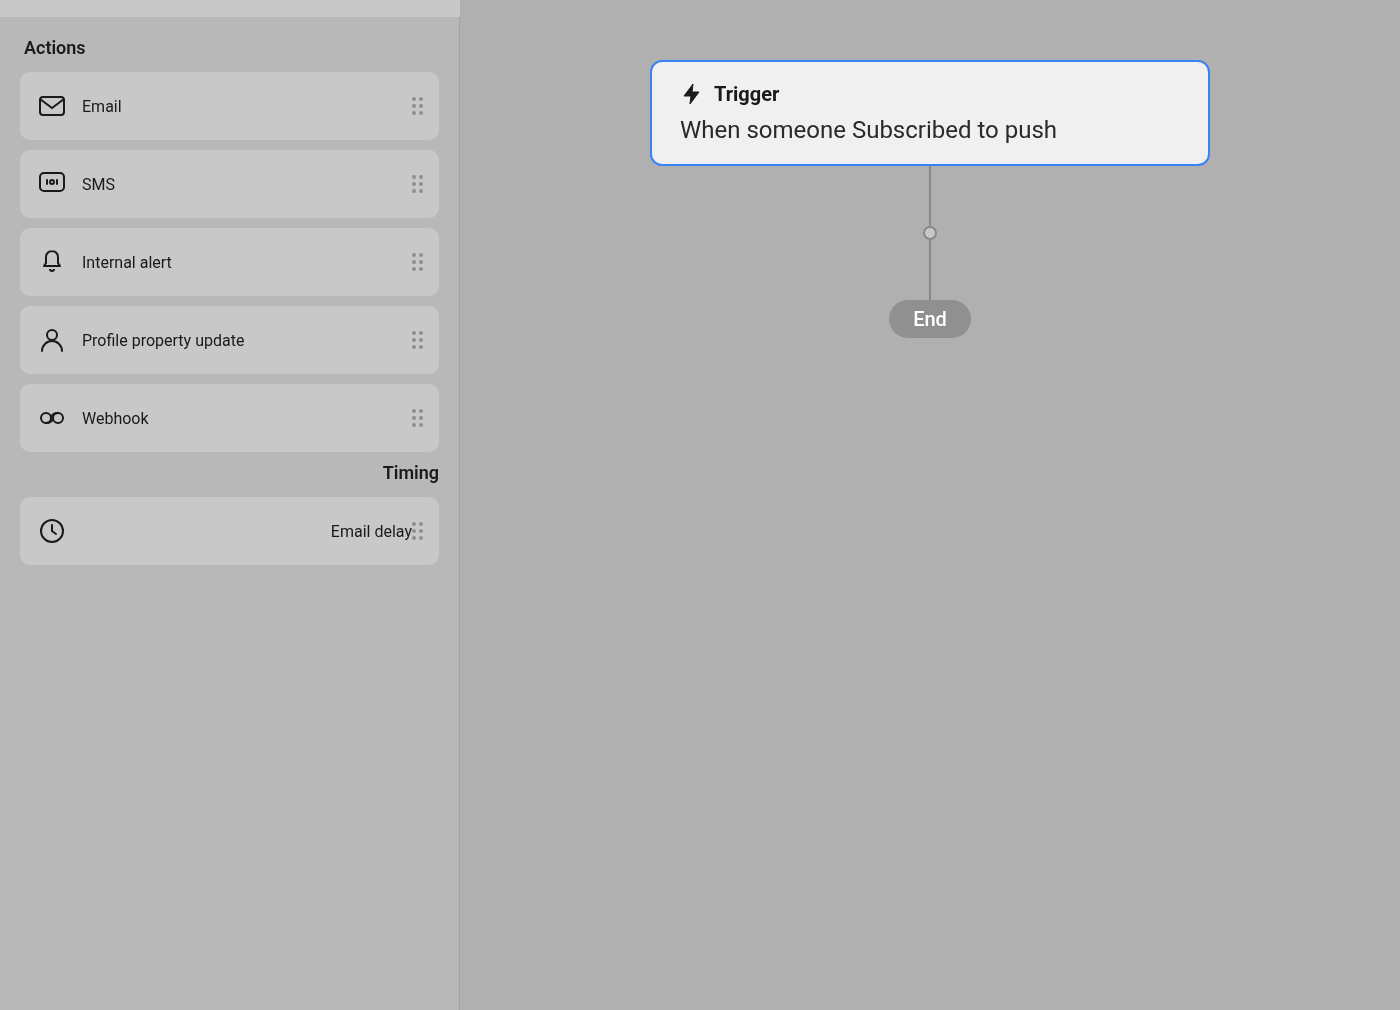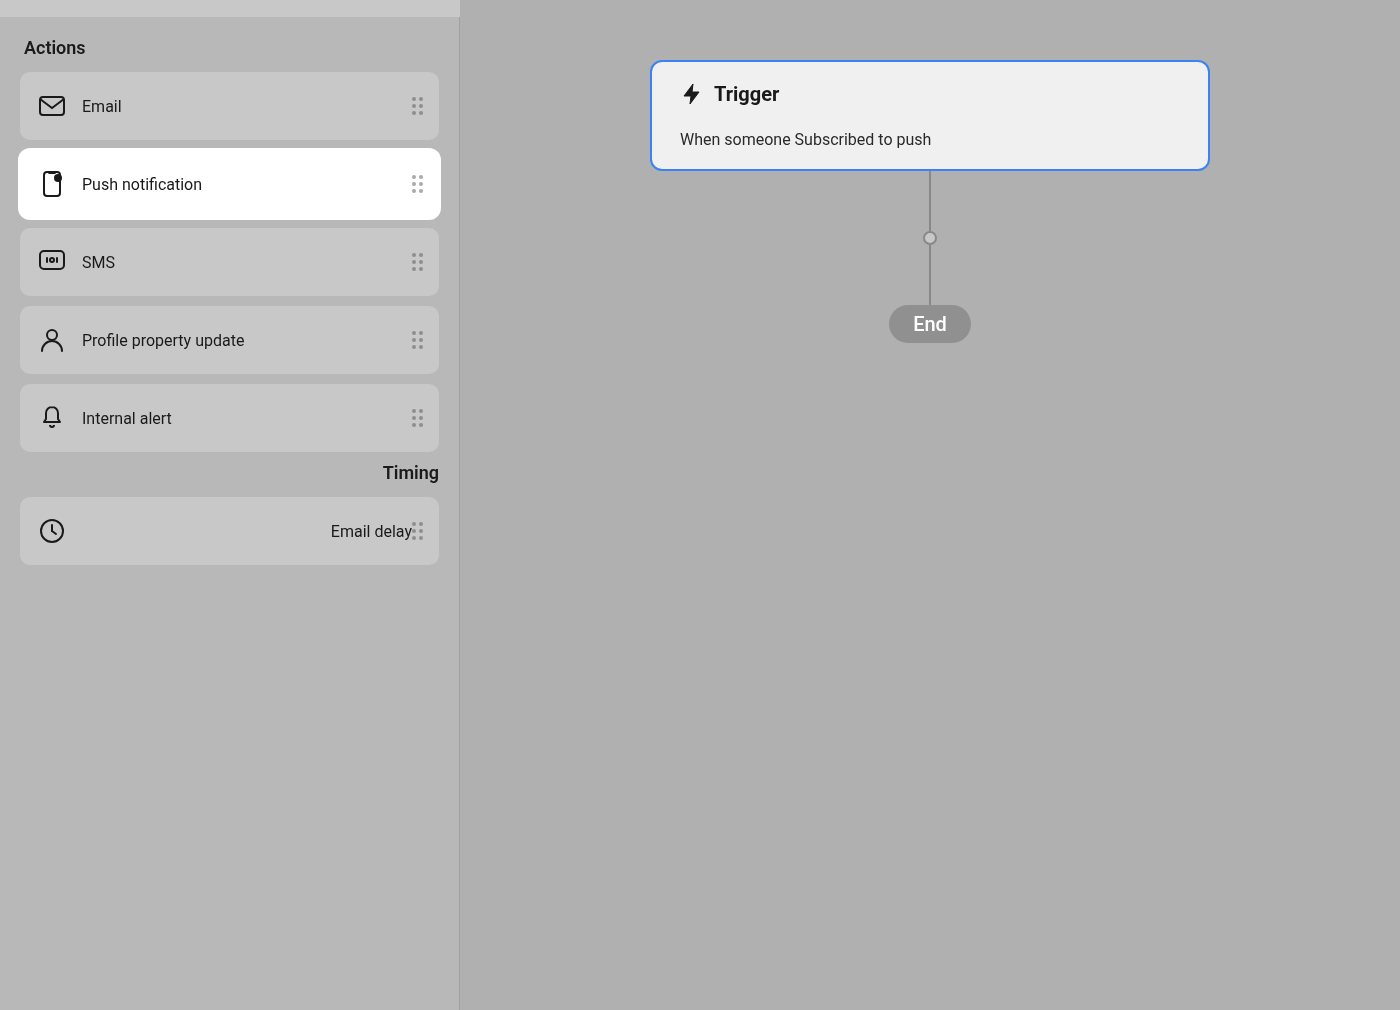--- a/index.html
+++ b/index.html
@@ -112,31 +112,31 @@
       border-radius: 12px;
       padding: 20px 28px;
       width: 560px;
       position: relative;
     }
 
     .trigger-header {
       display: flex;
       align-items: flex-end;
       gap: 10px;
-      margin-bottom: 24px;
+      margin-bottom: 10px;
     }
 
     .trigger-title {
       font-size: 20px;
       font-weight: 700;
       color: #1a1a1a;
     }
 
     .trigger-subtitle {
-      font-size: 16px;
+      font-size: 24px;
       color: #2a2a2a;
       font-weight: 400;
     }
 
     
     .connector {
       display: flex;
       flex-direction: column;
       align-items: center;
     }
@@ -195,41 +195,20 @@
     <div class="drag-handle">
       <div class="drag-dot"></div>
         <div class="drag-dot"></div>
       <div class="drag-dot"></div>
         <div class="drag-dot"></div>
       <div class="drag-dot"></div>
         <div class="drag-dot"></div>
     </div>
   </div>
 
-  <div class="action-item highlighted">
-    <div class="action-icon">
-      <svg width="26" height="26" viewBox="0 0 26 26" fill="none" xmlns="http://www.w3.org/2000/svg">
-
-        <rect x="5" y="1" width="16" height="24" rx="3" stroke="#1a1a1a" stroke-width="2" fill="none"></rect>
-
-        <rect x="9" y="0" width="8" height="3" rx="1.5" fill="#1a1a1a"></rect>
-
-        <circle cx="19" cy="7" r="4" fill="#1a1a1a"></circle>
-      </svg>
-    </div>
-    <span class="action-label">Push notification</span>
-    <div class="drag-handle">
-      <div class="drag-dot"></div>
-        <div class="drag-dot"></div>
-      <div class="drag-dot"></div>
-        <div class="drag-dot"></div>
-      <div class="drag-dot"></div>
-        <div class="drag-dot"></div>
-    </div>
-  </div>
 
   <div class="action-item">
     <div class="action-icon">
       <svg width="26" height="24" viewBox="0 0 26 24" fill="none" xmlns="http://www.w3.org/2000/svg">
         <rect x="1" y="1" width="24" height="18" rx="4" stroke="#1a1a1a" stroke-width="2" fill="none"></rect>
         <line x1="8" y1="8" x2="8" y2="12" stroke="#1a1a1a" stroke-width="2" stroke-linecap="round"></line>
         <circle cx="13" cy="10" r="2" stroke="#1a1a1a" stroke-width="2" fill="none"></circle>
         <line x1="18" y1="8" x2="18" y2="12" stroke="#1a1a1a" stroke-width="2" stroke-linecap="round"></line>
       </svg>
     </div>
@@ -240,53 +219,73 @@
       <div class="drag-dot"></div>
         <div class="drag-dot"></div>
       <div class="drag-dot"></div>
         <div class="drag-dot"></div>
     </div>
   </div>
 
   <div class="action-item">
     <div class="action-icon">
       <svg width="24" height="26" viewBox="0 0 24 26" fill="none" xmlns="http://www.w3.org/2000/svg">
+        <path d="M12 2C8.686 2 6 4.686 6 8v6l-2 3h16l-2-3V8c0-3.314-2.686-6-6-6z" stroke="#1a1a1a" stroke-width="2" fill="none" stroke-linejoin="round"></path>
+        <path d="M10 20c0 1.105.895 2 2 2s2-.895 2-2" stroke="#1a1a1a" stroke-width="2" fill="none"></path>
+      </svg>
+    </div>
+    <span class="action-label">Internal alert</span>
+    <div class="drag-handle">
+      <div class="drag-dot"></div>
+        <div class="drag-dot"></div>
+      <div class="drag-dot"></div>
+        <div class="drag-dot"></div>
+      <div class="drag-dot"></div>
+        <div class="drag-dot"></div>
+    </div>
+  </div>
+
+  <div class="action-item">
+    <div class="action-icon">
+      <svg width="24" height="26" viewBox="0 0 24 26" fill="none" xmlns="http://www.w3.org/2000/svg">
         <circle cx="12" cy="8" r="5" stroke="#1a1a1a" stroke-width="2" fill="none"></circle>
         <path d="M2 24c0-5.523 4.477-10 10-10s10 4.477 10 10" stroke="#1a1a1a" stroke-width="2" fill="none" stroke-linecap="round"></path>
       </svg>
     </div>
     <span class="action-label">Profile property update</span>
     <div class="drag-handle">
       <div class="drag-dot"></div>
         <div class="drag-dot"></div>
       <div class="drag-dot"></div>
         <div class="drag-dot"></div>
       <div class="drag-dot"></div>
         <div class="drag-dot"></div>
     </div>
   </div>
 
   <div class="action-item">
     <div class="action-icon">
-      <svg width="24" height="26" viewBox="0 0 24 26" fill="none" xmlns="http://www.w3.org/2000/svg">
-        <path d="M12 2C8.686 2 6 4.686 6 8v6l-2 3h16l-2-3V8c0-3.314-2.686-6-6-6z" stroke="#1a1a1a" stroke-width="2" fill="none" stroke-linejoin="round"></path>
-        <path d="M10 20c0 1.105.895 2 2 2s2-.895 2-2" stroke="#1a1a1a" stroke-width="2" fill="none"></path>
-      </svg>
-    </div>
-    <span class="action-label">Internal alert</span>
-    <div class="drag-handle">
-      <div class="drag-dot"></div>
-        <div class="drag-dot"></div>
-      <div class="drag-dot"></div>
-        <div class="drag-dot"></div>
-      <div class="drag-dot"></div>
-        <div class="drag-dot"></div>
-    </div>
-  </div>
-
+      <svg width="28" height="24" viewBox="0 0 28 24" fill="none" xmlns="http://www.w3.org/2000/svg">
+
+        <circle cx="8" cy="12" r="5" stroke="#1a1a1a" stroke-width="2" fill="none"></circle>
+        <circle cx="20" cy="12" r="5" stroke="#1a1a1a" stroke-width="2" fill="none"></circle>
+        <path d="M13 12 Q14 7 20 7" stroke="#1a1a1a" stroke-width="2" fill="none" stroke-linecap="round"></path>
+        <path d="M15 12 Q14 17 8 17" stroke="#1a1a1a" stroke-width="2" fill="none" stroke-linecap="round"></path>
+      </svg>
+    </div>
+    <span class="action-label">Webhook</span>
+    <div class="drag-handle">
+      <div class="drag-dot"></div>
+        <div class="drag-dot"></div>
+      <div class="drag-dot"></div>
+        <div class="drag-dot"></div>
+      <div class="drag-dot"></div>
+        <div class="drag-dot"></div>
+    </div>
+  </div>
 
   <div class="timing-section">
     <div class="section-title">Timing</div>
 
     <div class="action-item">
       <div class="action-icon">
         <svg width="26" height="26" viewBox="0 0 26 26" fill="none" xmlns="http://www.w3.org/2000/svg">
           <circle cx="13" cy="13" r="11" stroke="#1a1a1a" stroke-width="2" fill="none"></circle>
           <line x1="13" y1="7" x2="13" y2="13" stroke="#1a1a1a" stroke-width="2" stroke-linecap="round"></line>
           <line x1="13" y1="13" x2="17" y2="16" stroke="#1a1a1a" stroke-width="2" stroke-linecap="round"></line>

